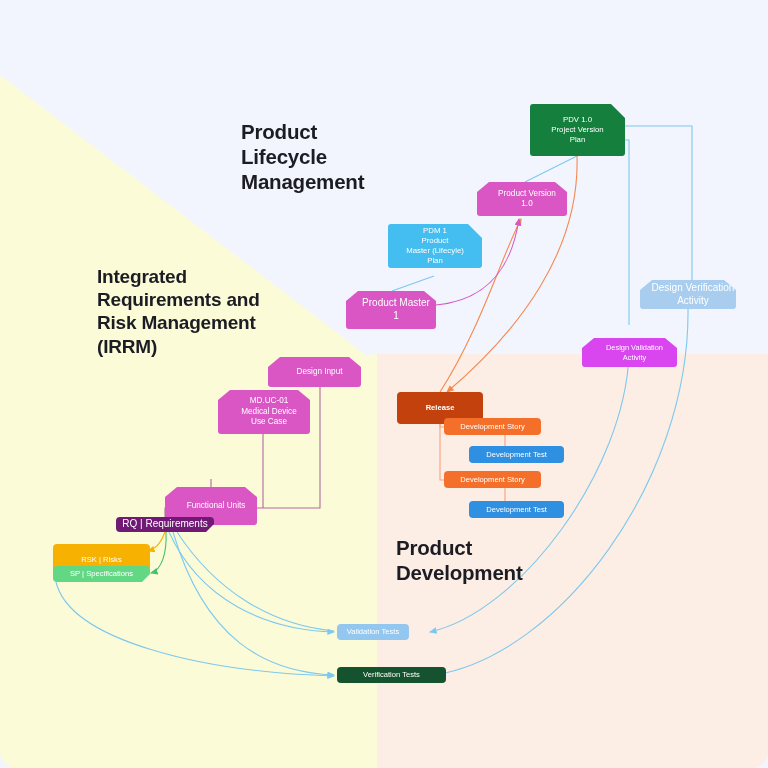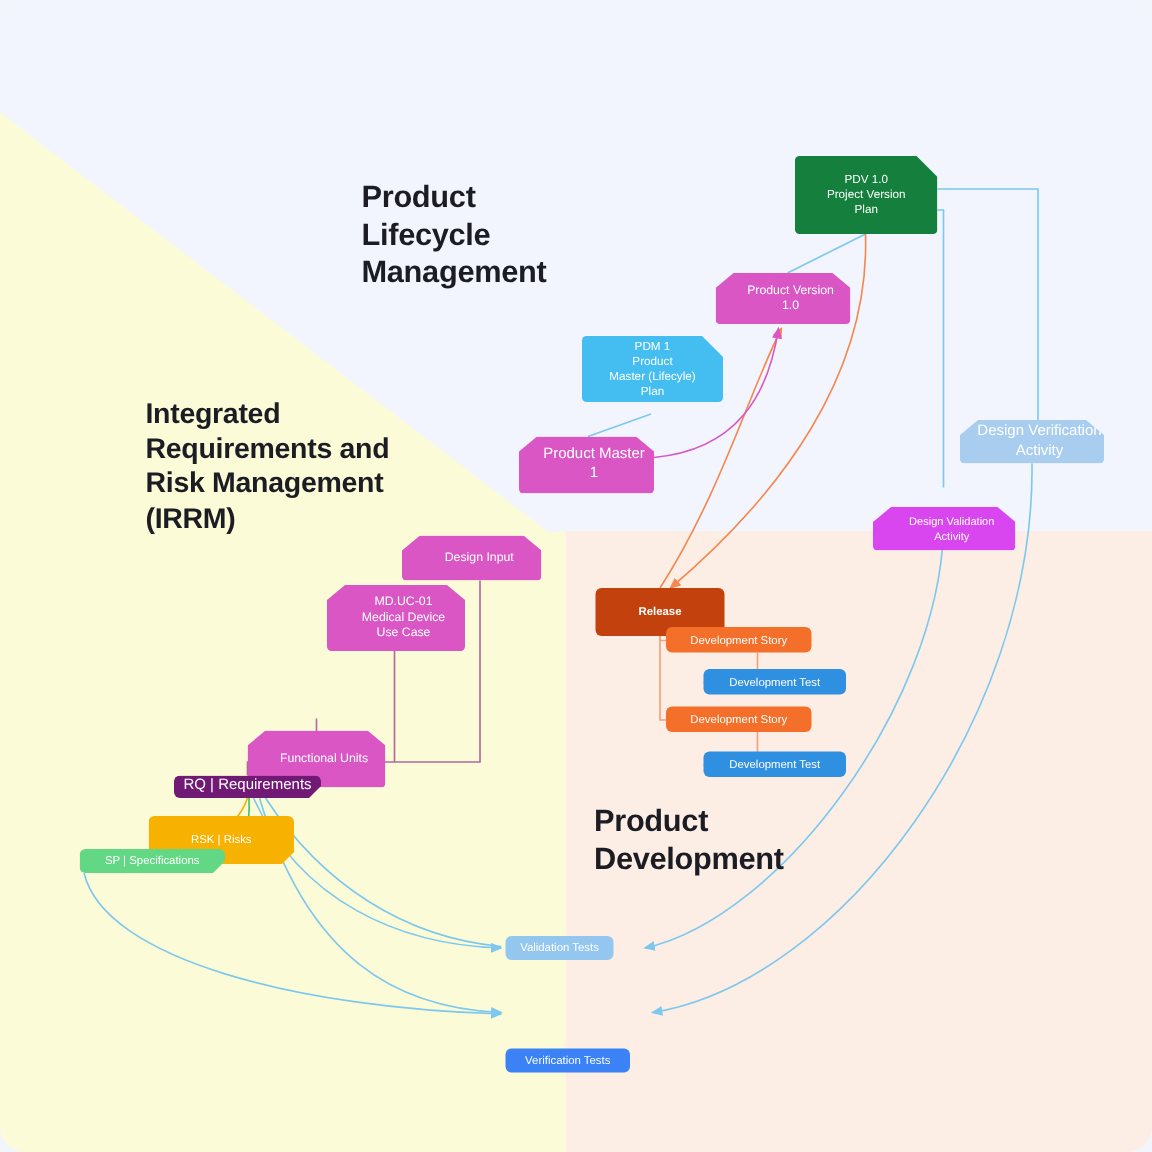--- a/index.html
+++ b/index.html
@@ -46,34 +46,34 @@
   .n-pdv{left:530px;top:104px;width:95px;height:52px;font-size:7.8px;background:#15803d;}
   .n-pdm{left:388px;top:224px;width:94px;height:44px;font-size:7.8px;background:#44bdf0;}
   .n-pv10{left:477px;top:182px;width:90px;height:34px;font-size:8.2px;background:#d956c4;}
   .n-pm1{left:346px;top:291px;width:90px;height:38px;font-size:10px;background:#d956c4;}
 
   .n-designinput{left:268px;top:357px;width:93px;height:30px;font-size:8.2px;background:#d956c4;}
   .n-uc{left:218px;top:390px;width:92px;height:44px;font-size:8.2px;background:#d956c4;}
   .n-fu{left:165px;top:441px;width:92px;height:38px;font-size:8.2px;background:#d956c4;margin-top:46px;}
 
   .n-rq{left:116px;top:517px;width:98px;height:15px;font-size:10px;background:#701a75;}
-  .n-rsk{left:53px;top:544px;width:97px;height:32px;font-size:7.6px;background:#f7b100;margin-left:46px;}
+  .n-rsk{left:53px;top:544px;width:97px;height:32px;font-size:7.6px;background:#f7b100;}
   .n-sp{left:53px;top:566px;width:97px;height:16px;font-size:7.6px;background:#63d884;}
 
   .n-release{left:397px;top:392px;width:86px;height:32px;font-size:7.6px;background:#c2410c;font-weight:bold;}
   .n-ds1{left:444px;top:418px;width:97px;height:17px;font-size:7.6px;background:#f4702a;}
   .n-dt1{left:469px;top:446px;width:95px;height:17px;font-size:7.6px;background:#2f8fe0;}
   .n-ds2{left:444px;top:471px;width:97px;height:17px;font-size:7.6px;background:#f4702a;}
   .n-dt2{left:469px;top:501px;width:95px;height:17px;font-size:7.6px;background:#2f8fe0;}
 
   .n-dva{left:582px;top:325px;width:95px;height:29px;font-size:7.4px;background:#d946ef;margin-top:13px;}
   .n-dvera{left:640px;top:280px;width:96px;height:29px;font-size:10px;background:#a8cdef;}
 
   .n-valtests{left:337px;top:624px;width:72px;height:16px;font-size:7.6px;background:#93c7ef;}
-  .n-vertests{left:337px;top:699px;width:83px;height:16px;font-size:7.6px;background:#3b82f6;}
+  .n-vertests{left:337px;top:667px;width:109px;height:16px;font-size:7.6px;background:#14532d;}
 </style>
 </head>
 <body>
 
 <div id="stage">
 
   <svg id="bg" viewBox="0 0 768 768">
     <rect x="0" y="0" width="768" height="768" fill="#f2f5fd"></rect>
     <path d="M0,75 L366,355 L366,768 L0,768 Z" fill="#fcfbd8"></path>
     <path d="M377,354 L768,354 L768,768 L377,768 Z" fill="#fceee4"></path>

